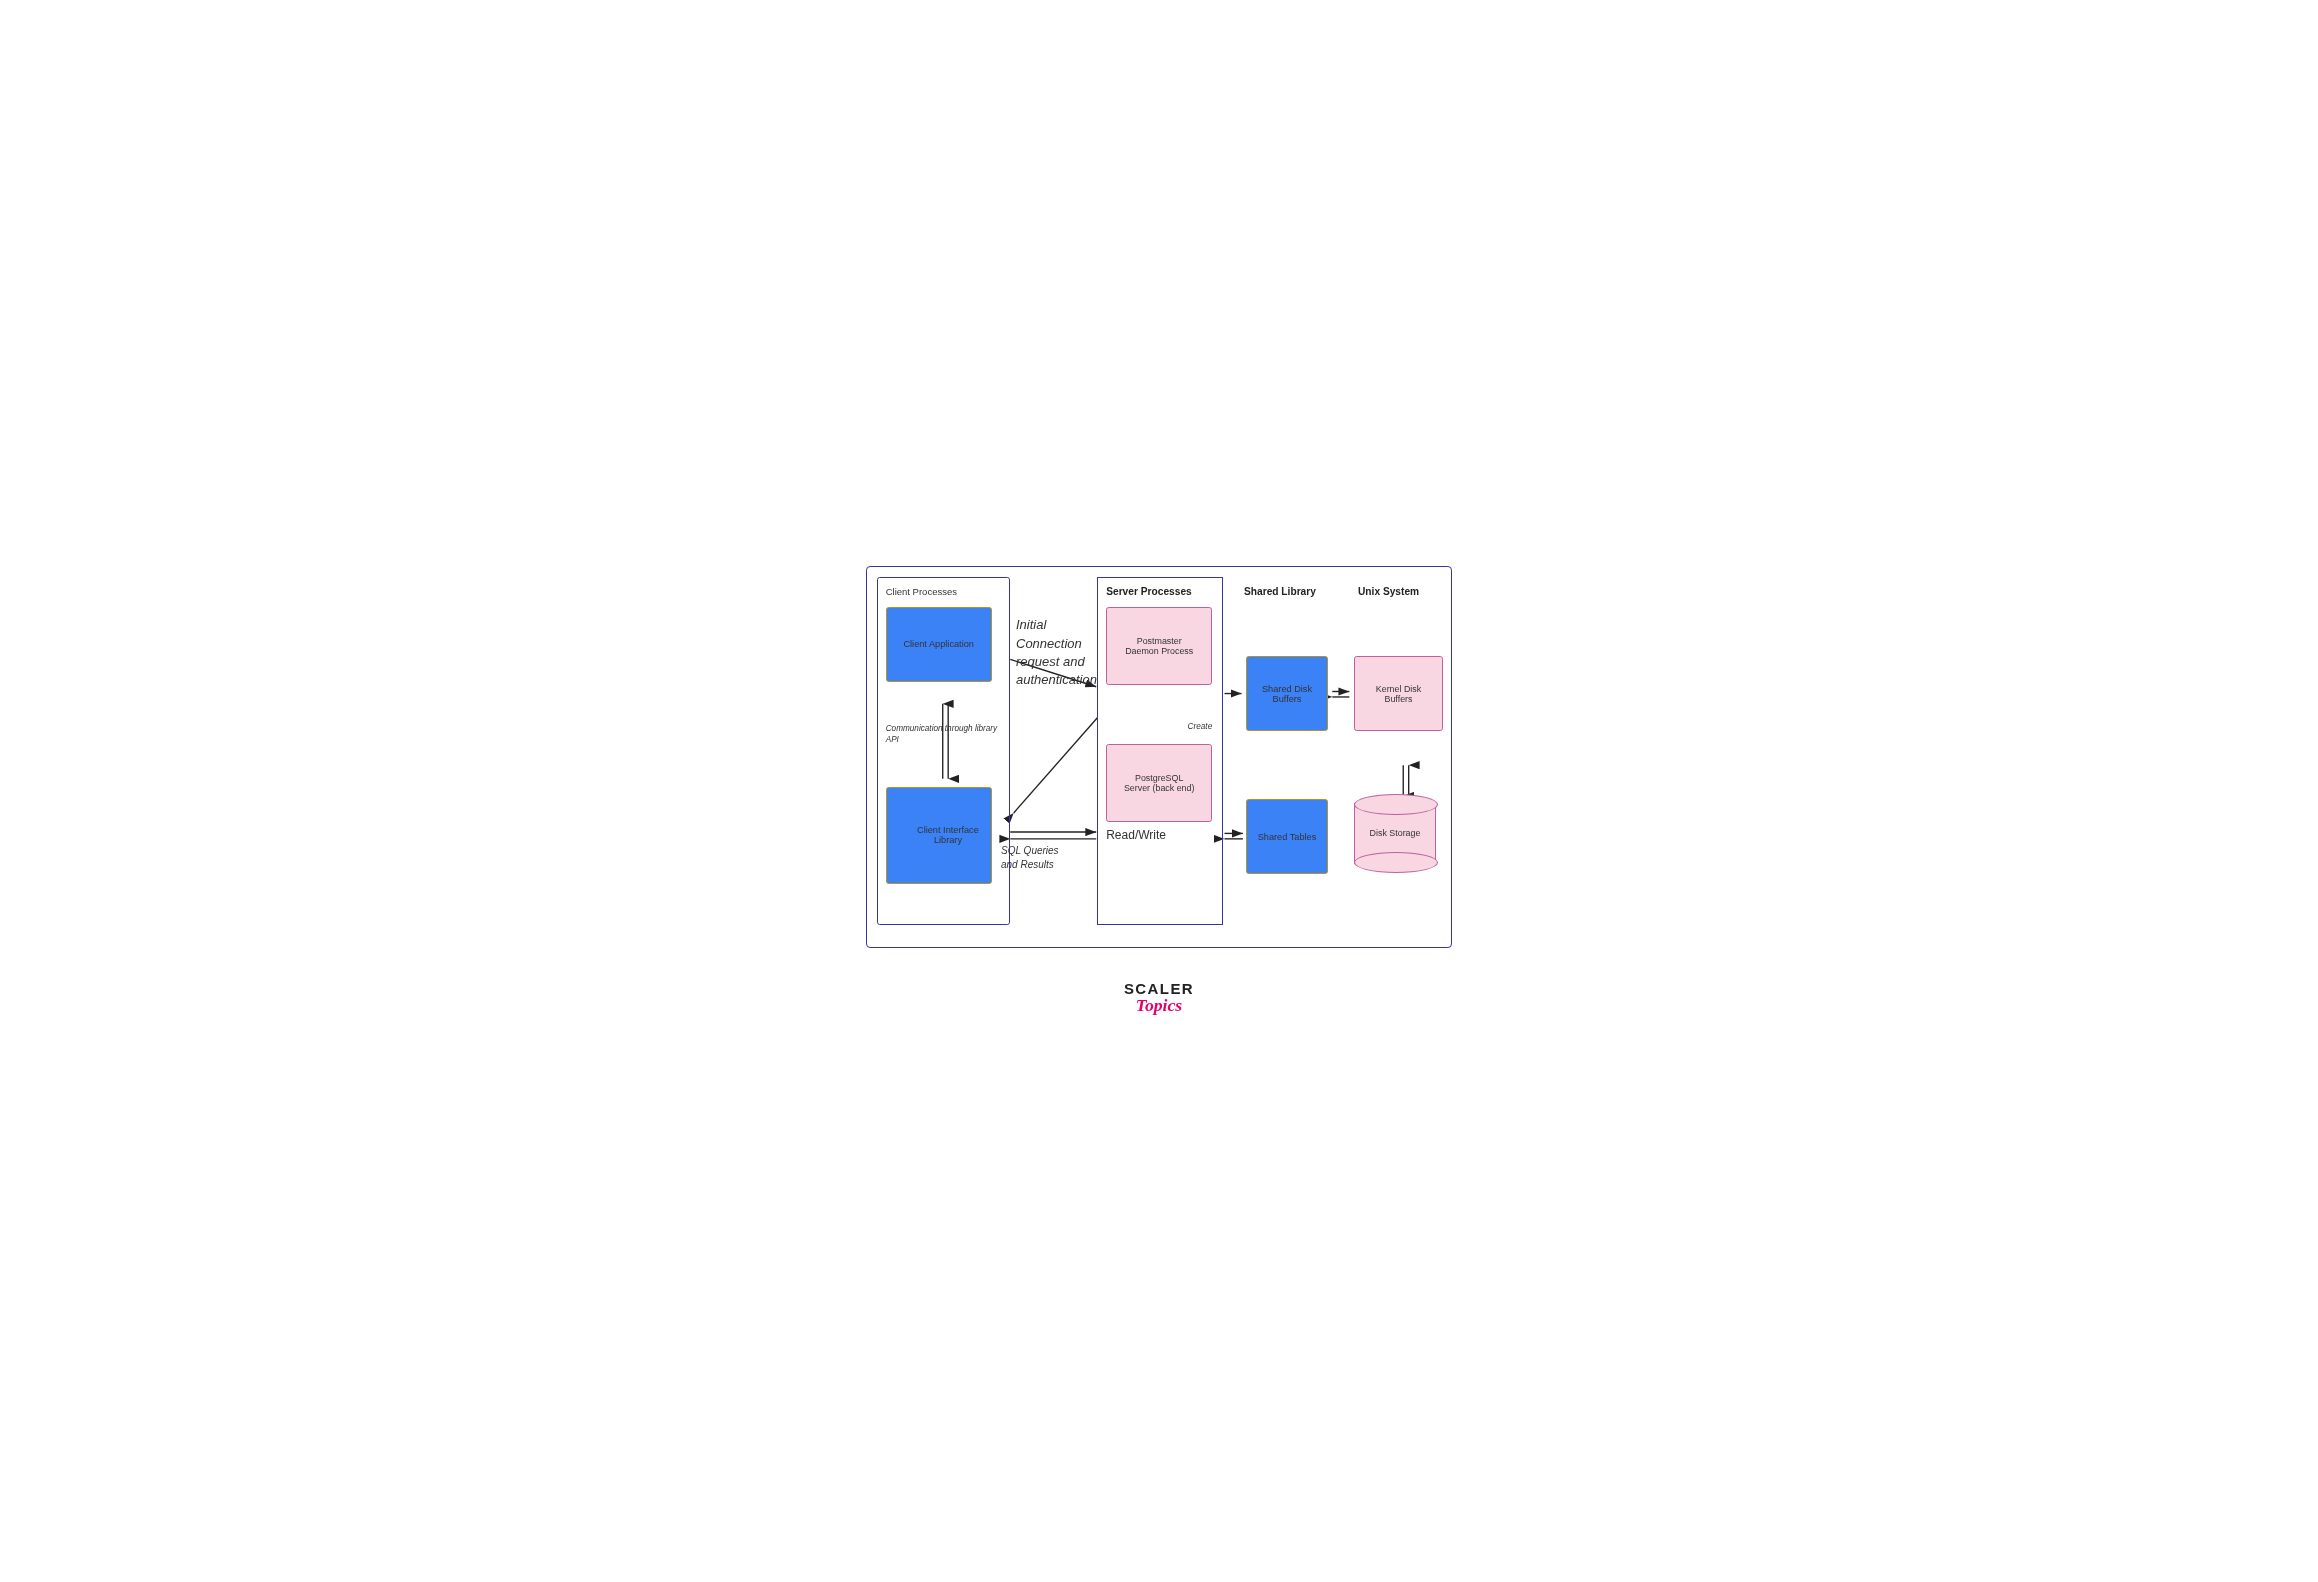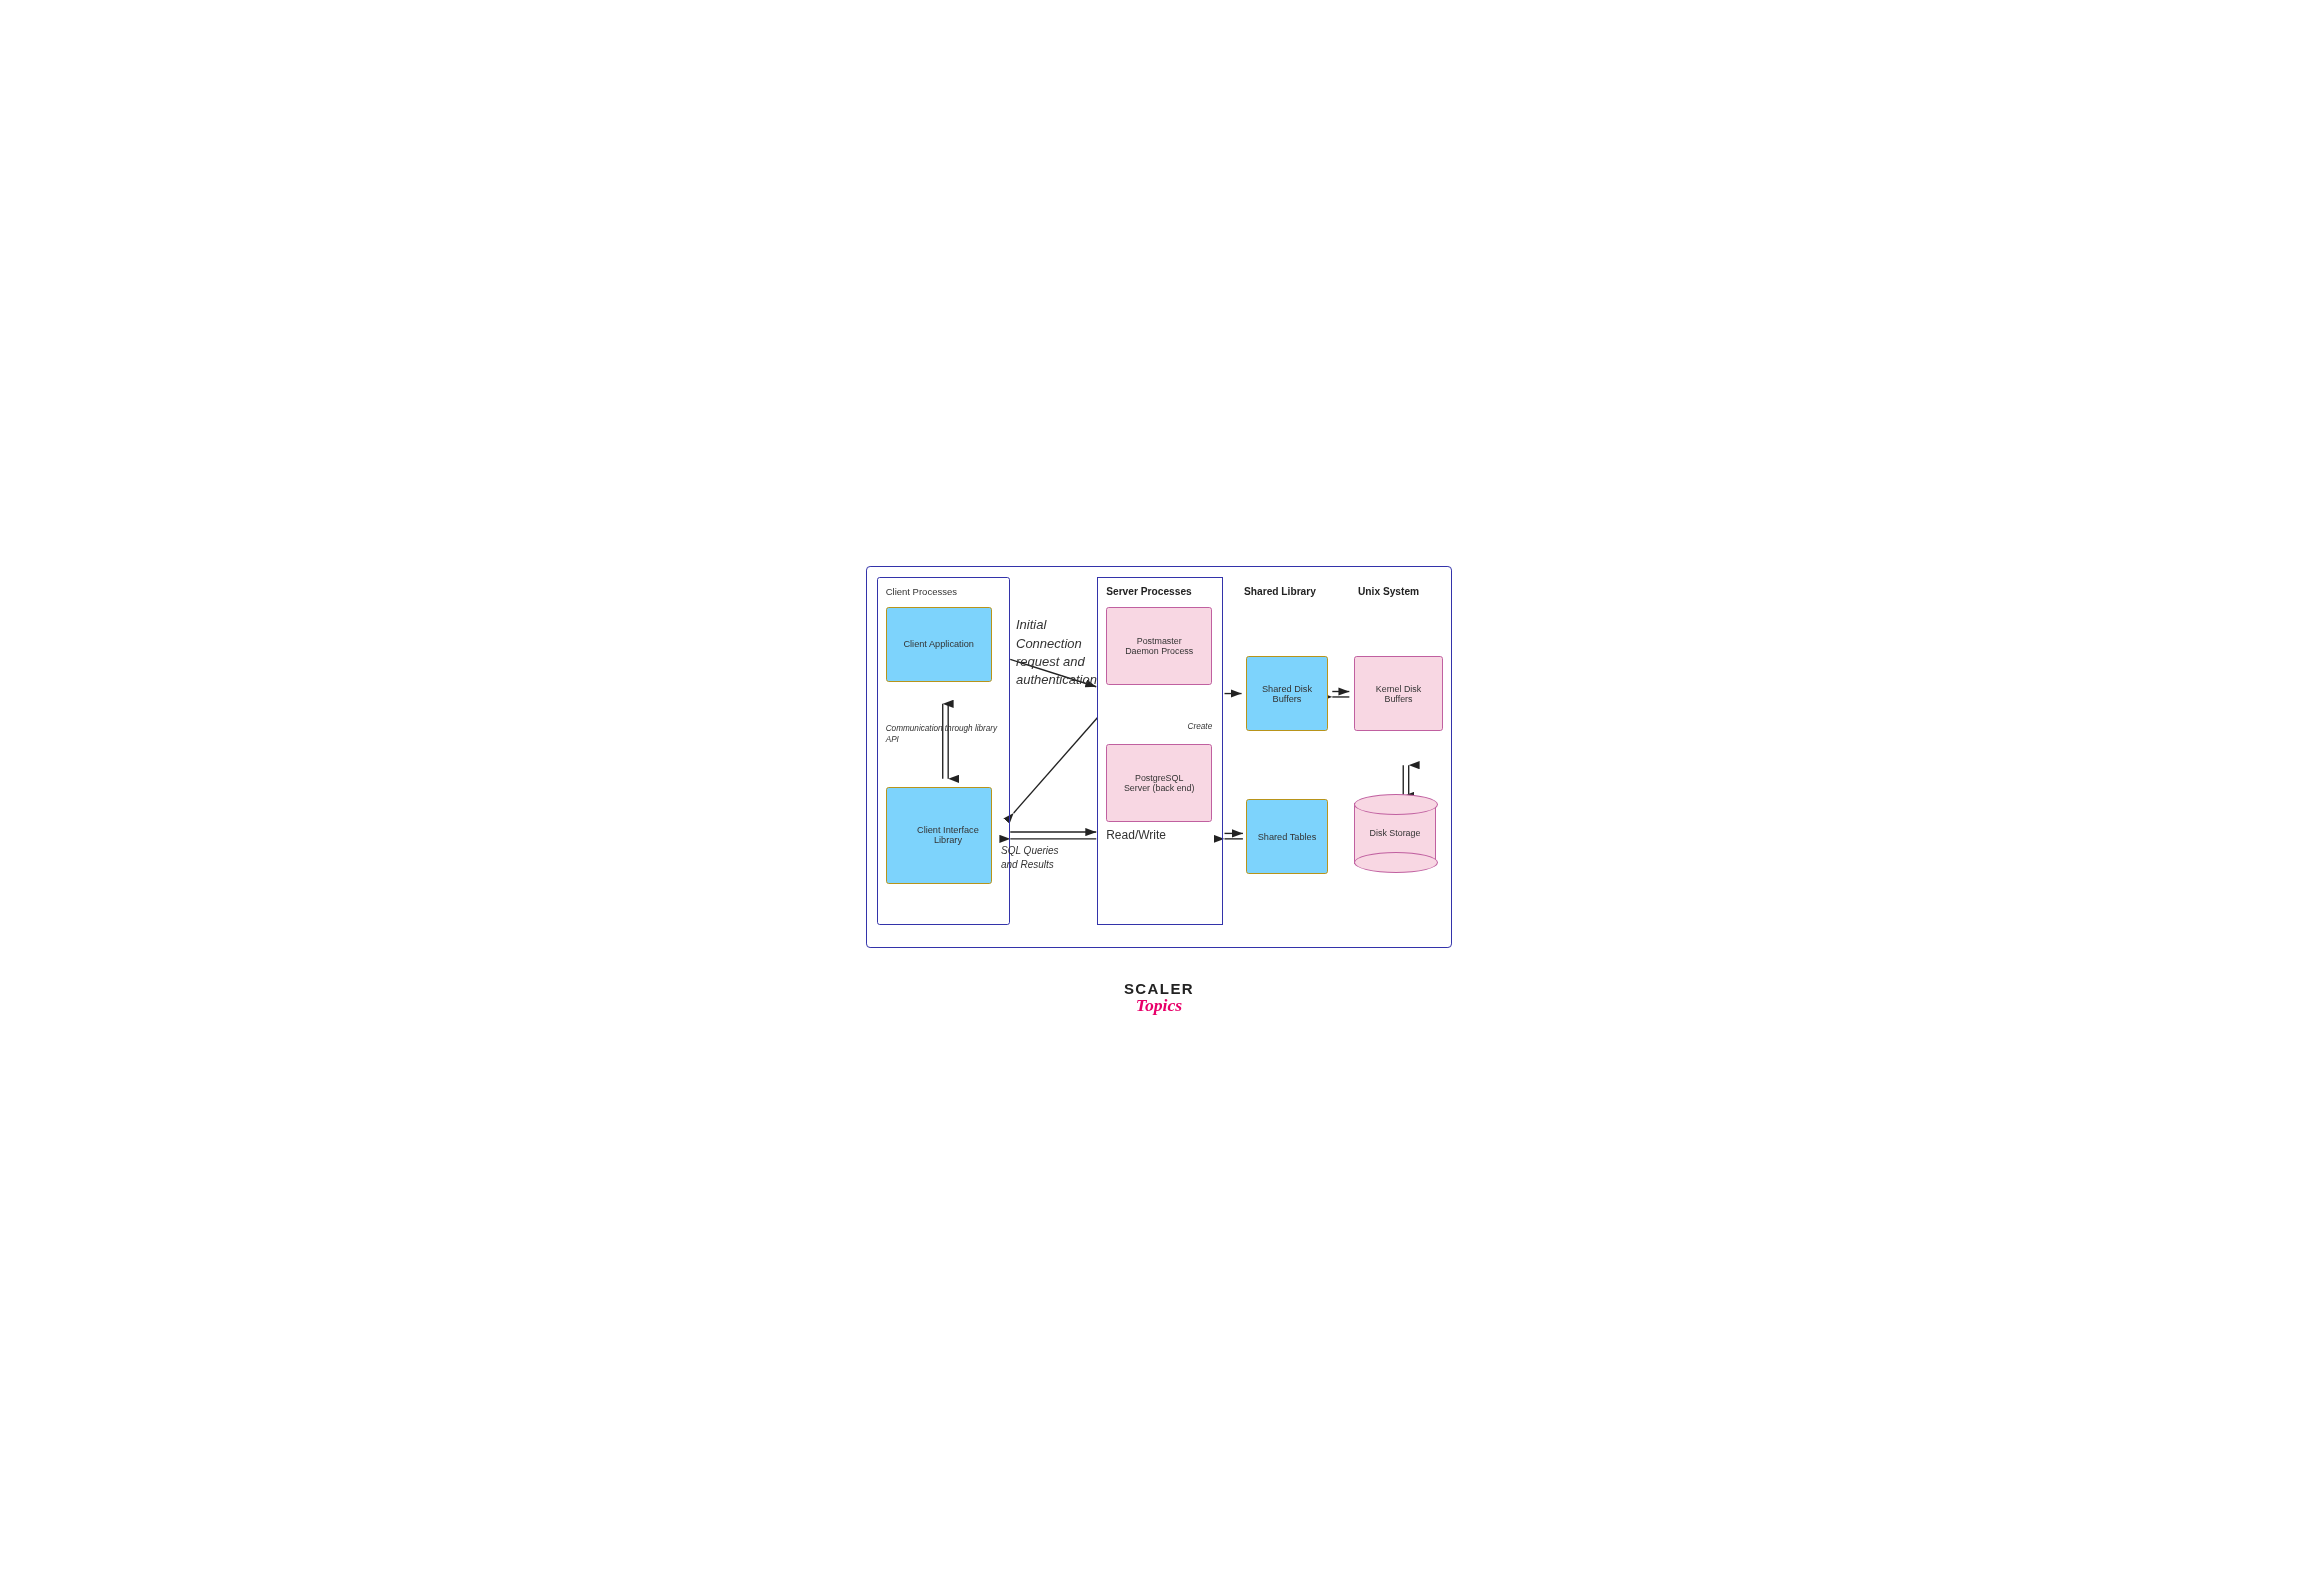--- a/index.html
+++ b/index.html
@@ -153,21 +153,21 @@
       position: absolute;
       left: 491px;
       top: 19px;
       font-size: 10.2px;
       font-weight: bold;
       color: #222;
     }
 
     
     .yb {
-      background: #7dd3fc;
+      background: #3b82f6;
       border: 1.4px solid #b8941a;
       border-radius: 2.7px;
       display: flex;
       align-items: center;
       justify-content: center;
       text-align: center;
       font-size: 9.2px;
       color: #333;
       padding: 5.5px;
     }

